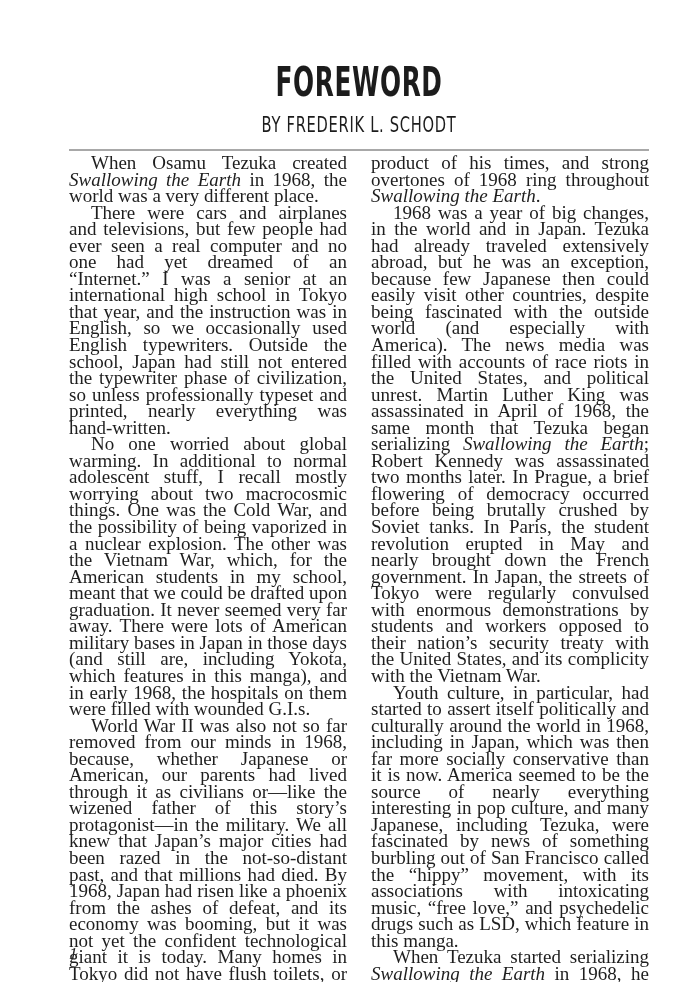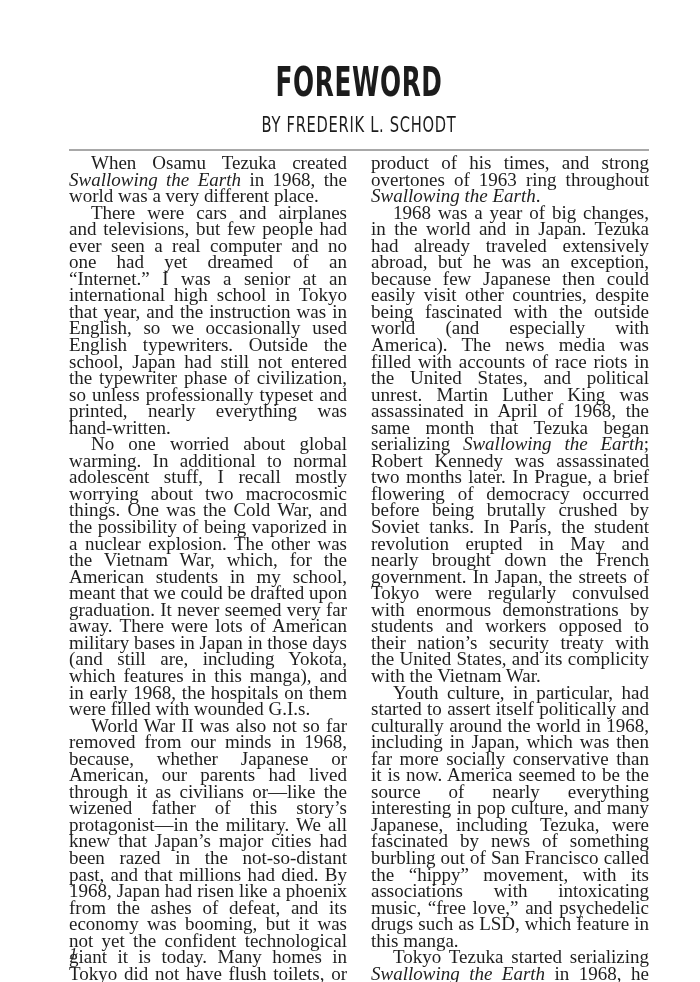--- a/index.html
+++ b/index.html
@@ -92,20 +92,20 @@
   <div class="rule"></div>
 
   <div class="column col-left">
       <p><span>When Osamu Tezuka created </span><em>Swallowing the Earth</em><span> in 1968, the world was a very different place.</span></p>
       <p><span>There were cars and airplanes and televisions, but few people had ever seen a real computer and no one had yet dreamed of an “Internet.” I was a senior at an international high school in Tokyo that year, and the instruction was in English, so we occasionally used English typewriters. Outside the school, Japan had still not entered the typewriter phase of civilization, so unless professionally typeset and printed, nearly everything was hand-written.</span></p>
       <p><span>No one worried about global warming. In additional to normal adolescent stuff, I recall mostly worrying about two macrocosmic things. One was the Cold War, and the possibility of being vaporized in a nuclear explosion. The other was the Vietnam War, which, for the American students in my school, meant that we could be drafted upon graduation. It never seemed very far away. There were lots of American military bases in Japan in those days (and still are, including Yokota, which features in this manga), and in early 1968, the hospitals on them were filled with wounded G.I.s.</span></p>
       <p><span>World War II was also not so far removed from our minds in 1968, because, whether Japanese or American, our parents had lived through it as civilians or—like the wizened father of this story’s protagonist—in the military. We all knew that Japan’s major cities had been razed in the not-so-distant past, and that millions had died. By 1968, Japan had risen like a phoenix from the ashes of defeat, and its economy was booming, but it was not yet the confident technological giant it is today. Many homes in Tokyo did not have flush toilets, or baths, and the average caloric intake was far less than today, which is probably why people were not as tall as they are now, either.</span></p>
       <p><span>I mention these things because while Tezuka was a democracy, he was also a</span></p>
     </div>
   <div class="column col-right">
-      <p class="cont"><span>product of his times, and strong overtones of 1963 ring throughout </span><em>Swallowing the Earth</em><span>.</span></p>
+      <p class="cont"><span>product of his times, and strong overtones of 1968 ring throughout </span><em>Swallowing the Earth</em><span>.</span></p>
       <p><span>1968 was a year of big changes, in the world and in Japan. Tezuka had already traveled extensively abroad, but he was an exception, because few Japanese then could easily visit other countries, despite being fascinated with the outside world (and especially with America). The news media was filled with accounts of race riots in the United States, and political unrest. Martin Luther King was assassinated in April of 1968, the same month that Tezuka began serializing </span><em>Swallowing the Earth</em><span>; Robert Kennedy was assassinated two months later. In Prague, a brief flowering of democracy occurred before being brutally crushed by Soviet tanks. In Paris, the student revolution erupted in May and nearly brought down the French government. In Japan, the streets of Tokyo were regularly convulsed with enormous demonstrations by students and workers opposed to their nation’s security treaty with the United States, and its complicity with the Vietnam War.</span></p>
       <p><span>Youth culture, in particular, had started to assert itself politically and culturally around the world in 1968, including in Japan, which was then far more socially conservative than it is now. America seemed to be the source of nearly everything interesting in pop culture, and many Japanese, including Tezuka, were fascinated by news of something burbling out of San Francisco called the “hippy” movement, with its associations with intoxicating music, “free love,” and psychedelic drugs such as LSD, which feature in this manga.</span></p>
-      <p><span>Tokyo Tezuka started serializing </span><em>Swallowing the Earth</em><span> in 1968, he was forty years old. Too young to have product in World War II, but old enough to have been psychologically scarred by it, like many others his age, he was deeply anti-war and mistrustful of governments. He was already famous. He had helped launch the modern</span></p>
+      <p><span>When Tezuka started serializing </span><em>Swallowing the Earth</em><span> in 1968, he was forty years old. Too young to have product in World War II, but old enough to have been psychologically scarred by it, like many others his age, he was deeply anti-war and mistrustful of governments. He was already famous. He had helped launch the modern</span></p>
     </div>
 
   <div class="page-number">1</div>
 </div>
 
 </body></html>

